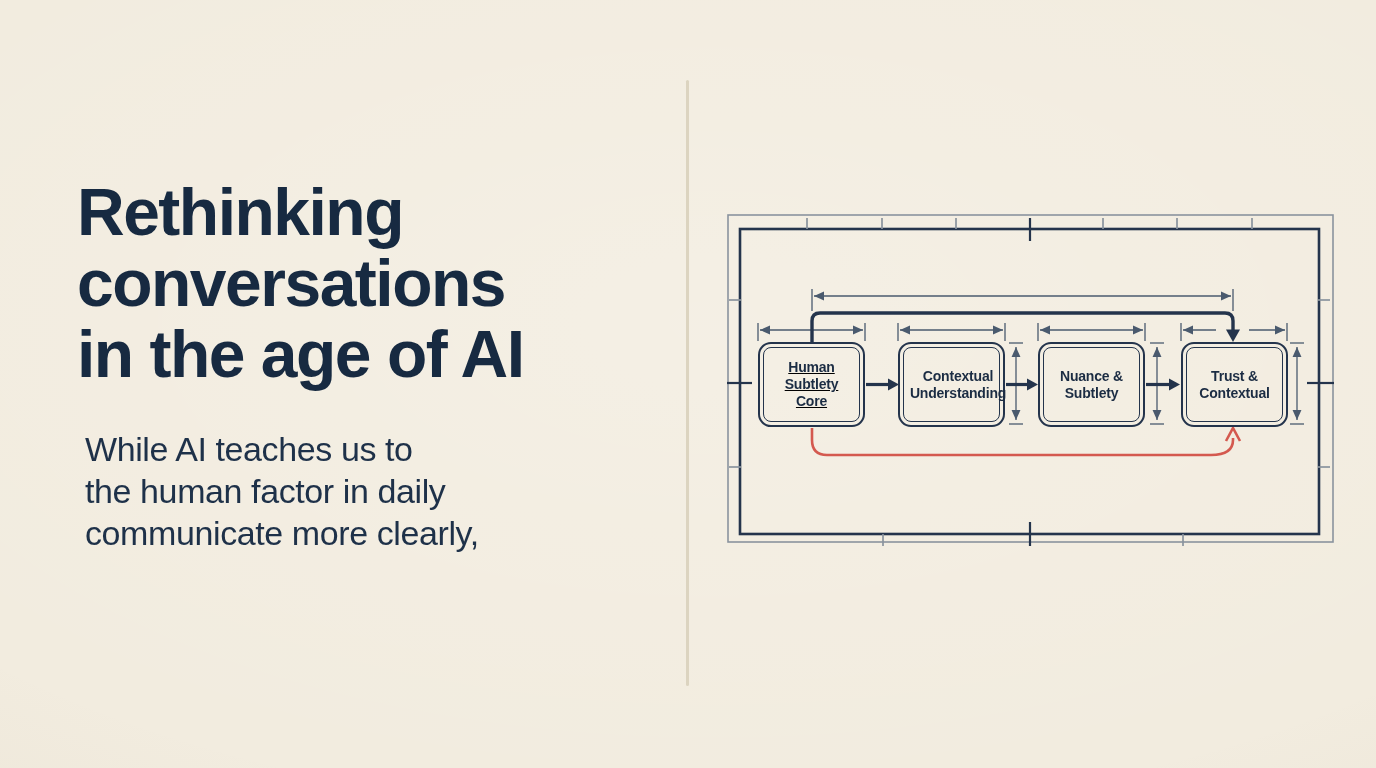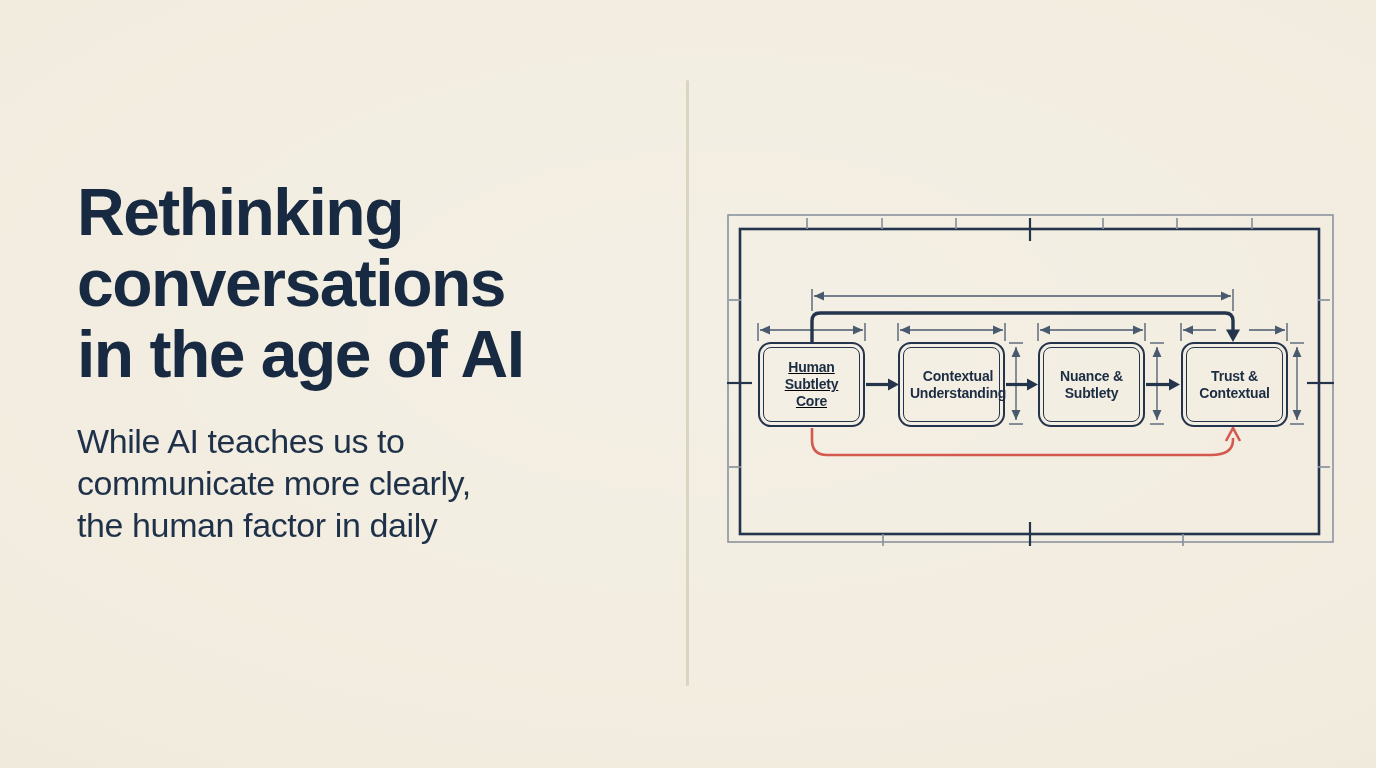--- a/index.html
+++ b/index.html
@@ -70,24 +70,24 @@
 </head>
 <body>
 
 <div class="slide">
 
   <h1 class="title" style="margin:0;">
     <span>Rethinking</span>
     <span>conversations</span>
     <span>in the age of AI</span>
   </h1>
-  <p class="subtitle" style="margin:0;">
+  <p class="subtitle" style="margin:8px;">
     <span>While AI teaches us to</span>
+    <span>the human factor in daily</span>
     <span>communicate more clearly,</span>
-    <span>the human factor in daily</span>
   </p>
 
   <div class="divider"></div>
 
   <svg class="diagram-svg" viewBox="0 0 1376 768" aria-hidden="true">
     <defs>
       <marker id="dimArr" viewBox="0 0 10 8" refX="9" refY="4" markerWidth="9" markerHeight="7" orient="auto-start-reverse">
         <path d="M0,0 L9,4 L0,8 Z" class="dim-fill"></path>
       </marker>
     </defs>

